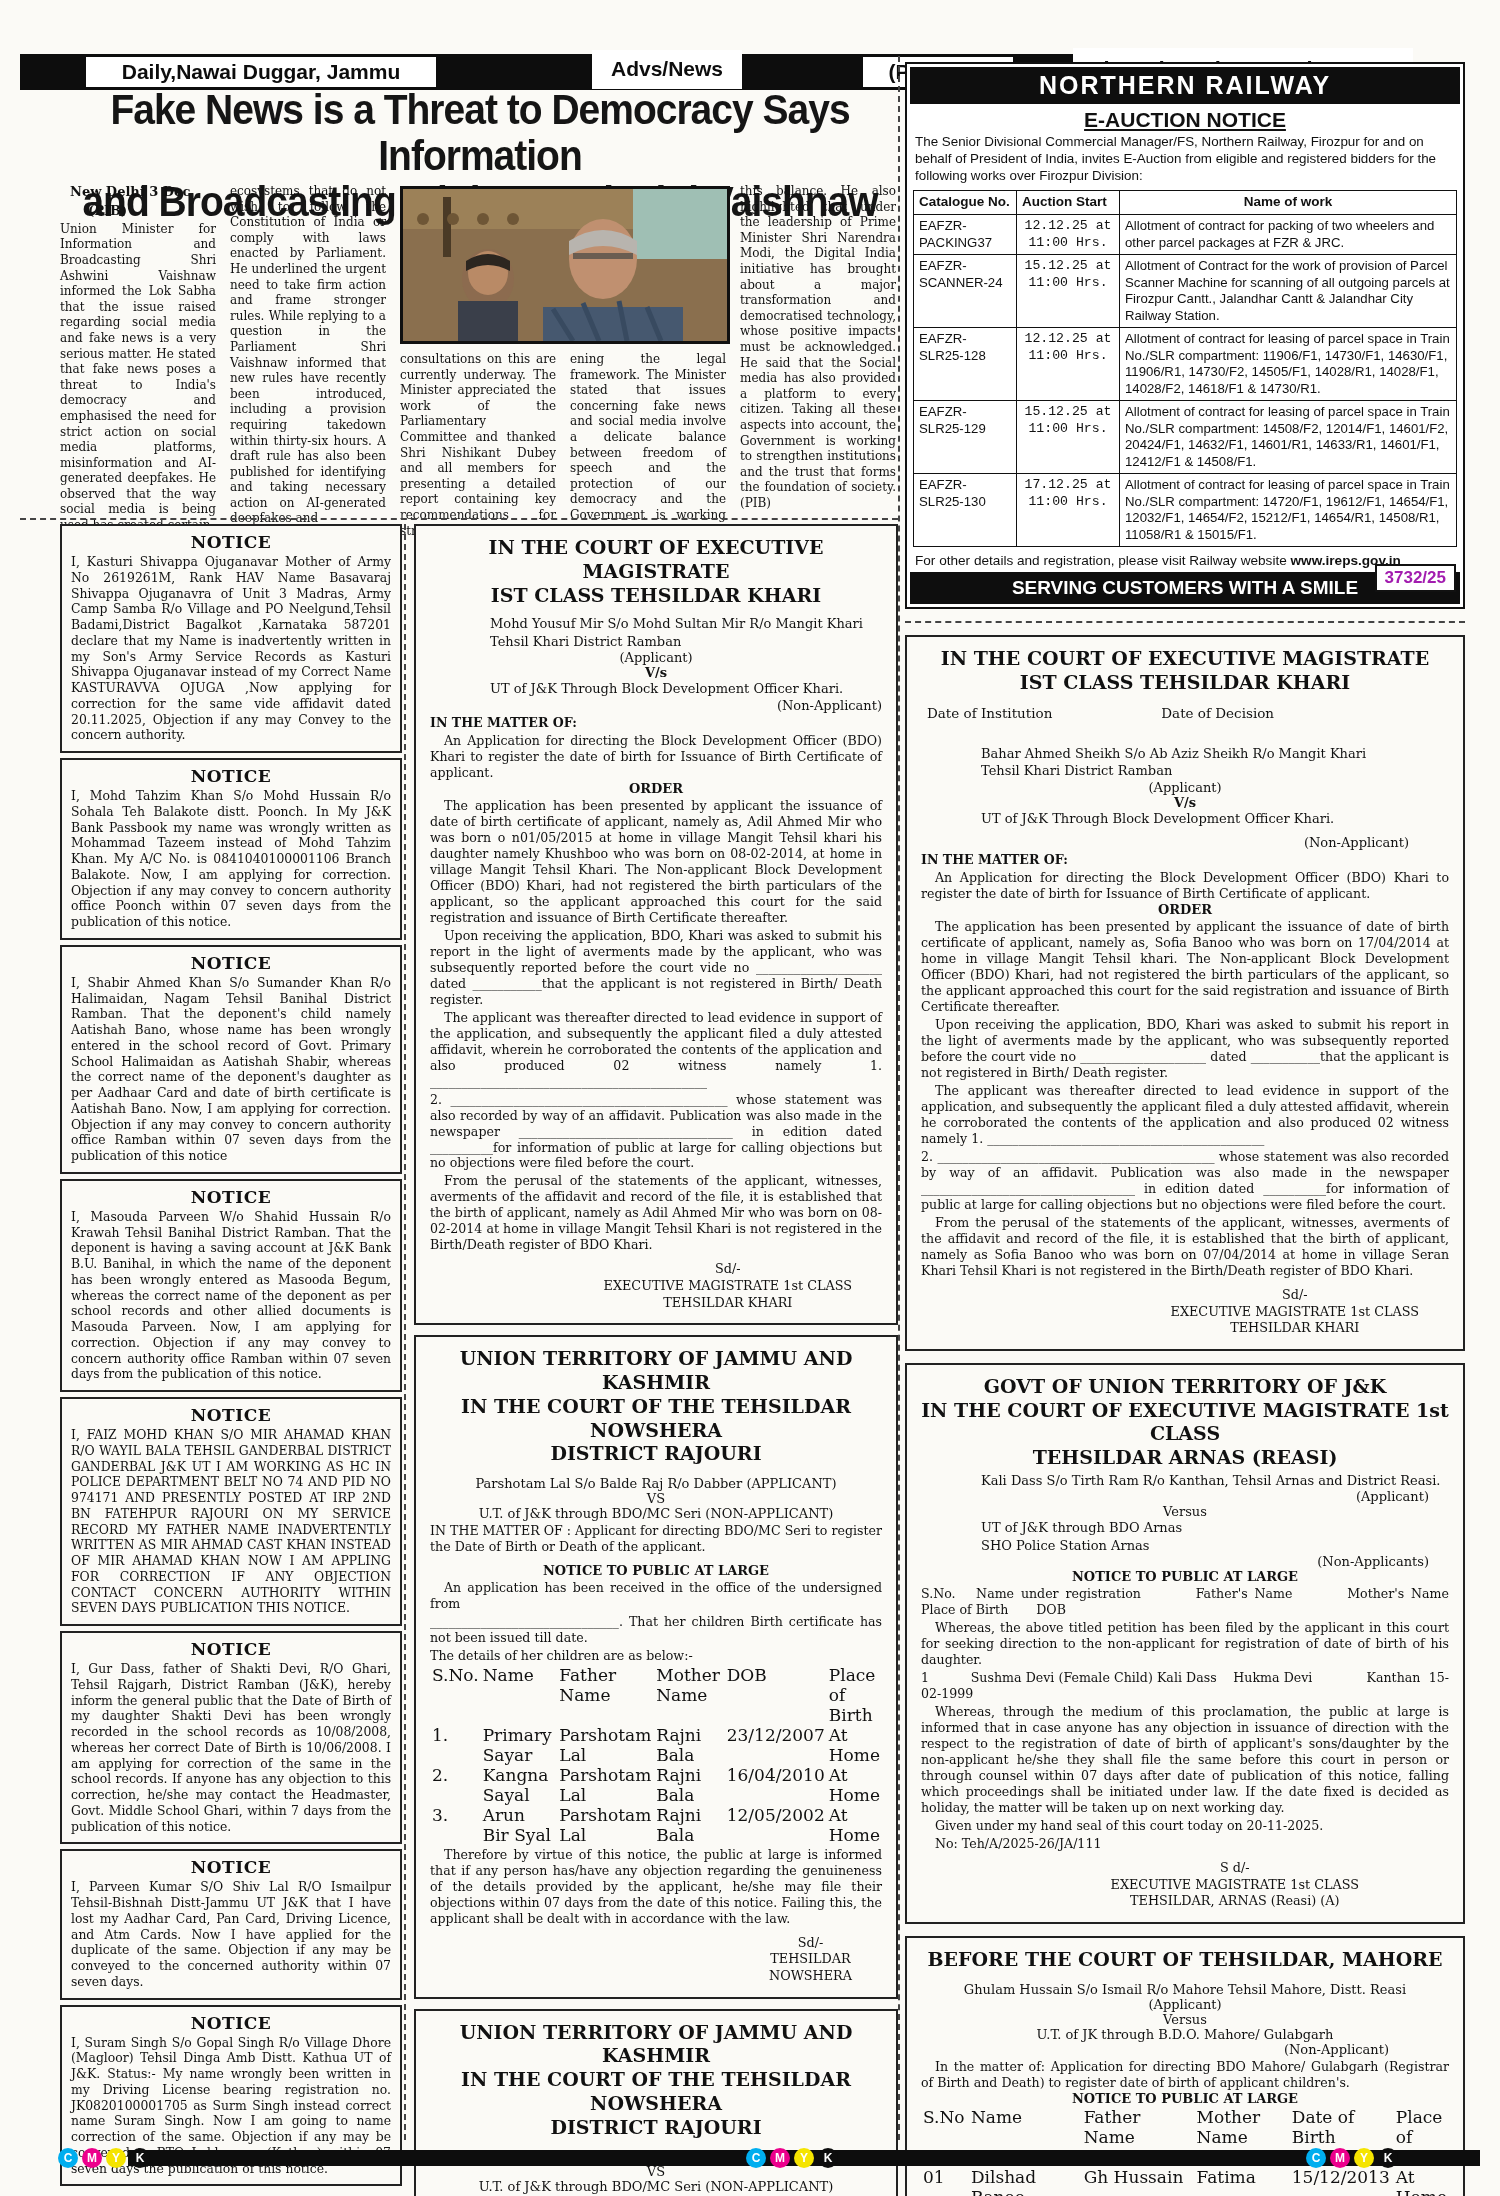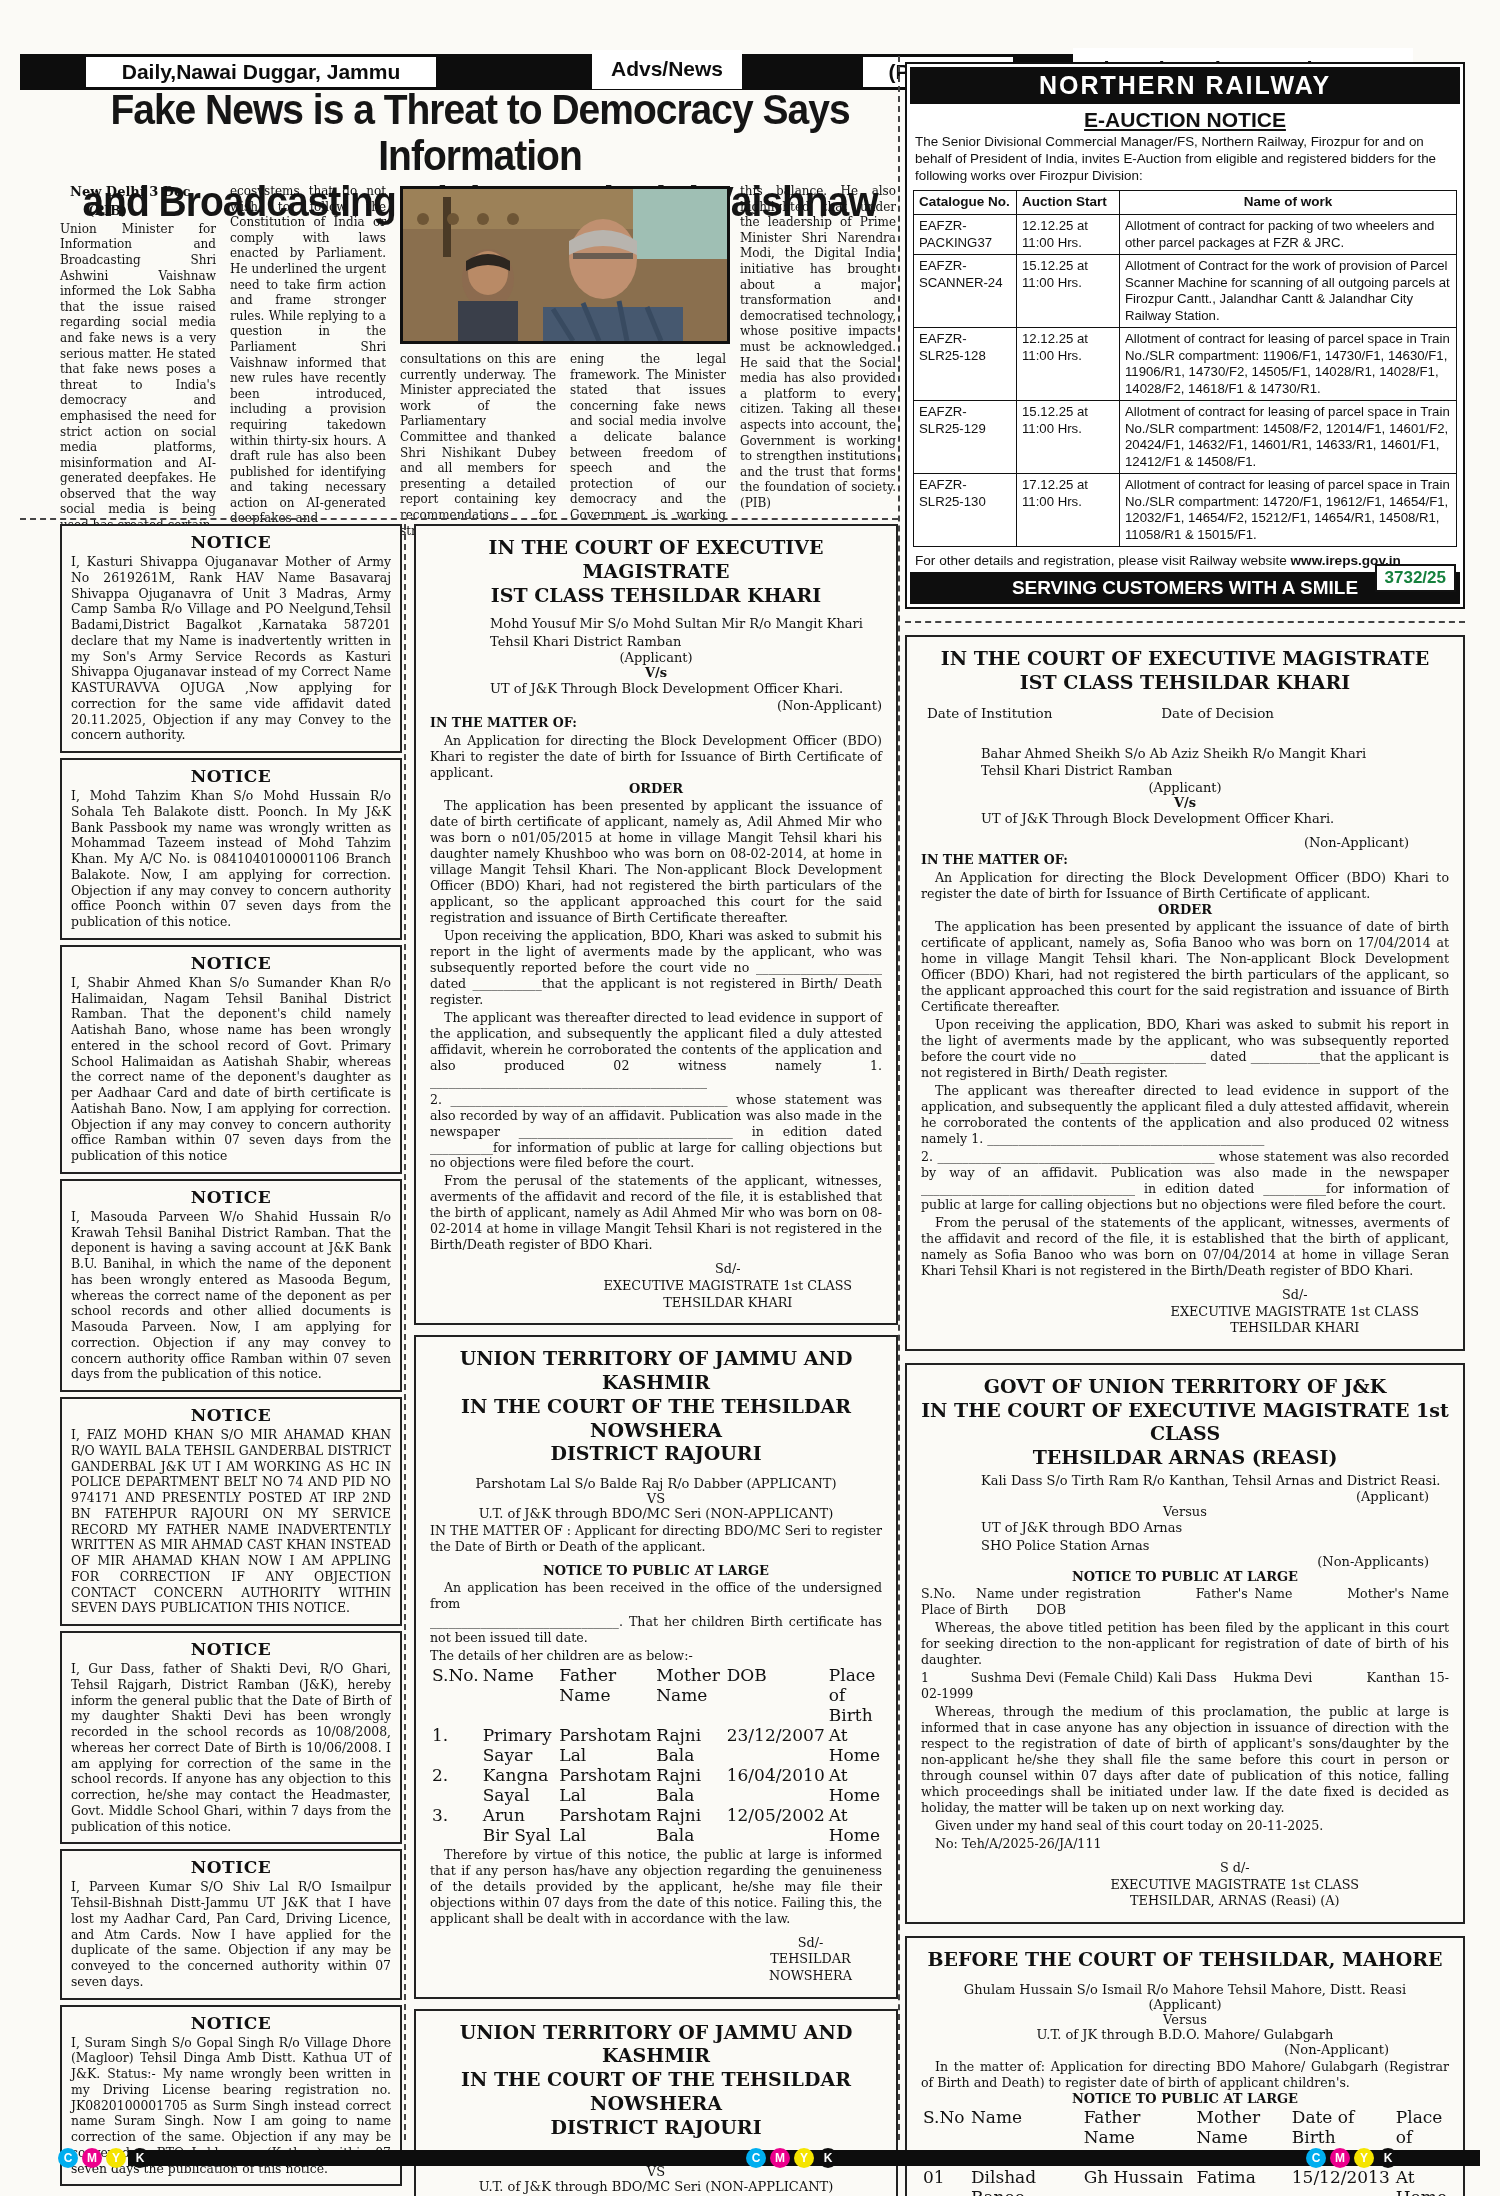--- a/index.html
+++ b/index.html
@@ -58,26 +58,26 @@
   .railway{border:2px solid #111;background:#fff;font-family:"Liberation Sans",sans-serif;}
   .rw-title{background:#0e0e0e;color:#fff;text-align:center;font-weight:bold;font-size:25px;
             letter-spacing:2px;padding:4px 0;margin:3px;}
   .rw-sub{text-align:center;font-weight:bold;font-size:21px;text-decoration:underline;margin:4px 0 2px 0;}
   .rw-intro{font-size:13.4px;margin:2px 8px 6px 8px;line-height:1.25;}
   .rw-table{width:calc(100% - 12px);margin:0 6px;border-collapse:collapse;font-size:13.2px;}
   .rw-table th,.rw-table td{border:1.5px solid #111;padding:3px 5px;vertical-align:top;text-align:left;line-height:1.25;}
   .rw-table th{font-size:13.5px;}
   .rw-c1{width:92px;}
   .rw-c2{width:92px;text-align:center;margin-top:24px;}
-  td.rw-c2{text-align:left;}
+  td.rw-c2{text-align:center;font-family:Liberation Mono, monospace;}
   th.rw-c3{text-align:center;}
   .rw-footer{font-size:13.6px;margin:6px 8px 4px 8px;}
   .rw-slogan{position:relative;background:#0e0e0e;color:#fff;text-align:center;
              font-weight:bold;font-size:19px;padding:5px 0;margin:0 3px 3px 3px;}
-  .rw-badge{position:absolute;right:4px;top:-8px;background:#fff;color:#15803d;border:2px solid #111;
+  .rw-badge{position:absolute;right:4px;top:-8px;background:#fff;color:#a21caf;border:2px solid #111;
             padding:2px 8px;font-size:17px;font-weight:bold;}
   
   .bottombar{position:absolute;left:58px;top:2148px;width:1422px;height:20px;}
   .bb-black{position:absolute;left:70px;top:2px;width:1352px;height:16px;background:#0d0d0d;}
   .dots{position:absolute;top:0;display:flex;gap:4px;}
   .dots.g1{left:0;}
   .dots.g2{left:688px;}
   .dots.g3{left:1248px;}
   .dot{width:20px;height:20px;border-radius:50%;color:#fff;font-family:"Liberation Sans",sans-serif;
        font-weight:bold;font-size:12px;display:flex;align-items:center;justify-content:center;}

